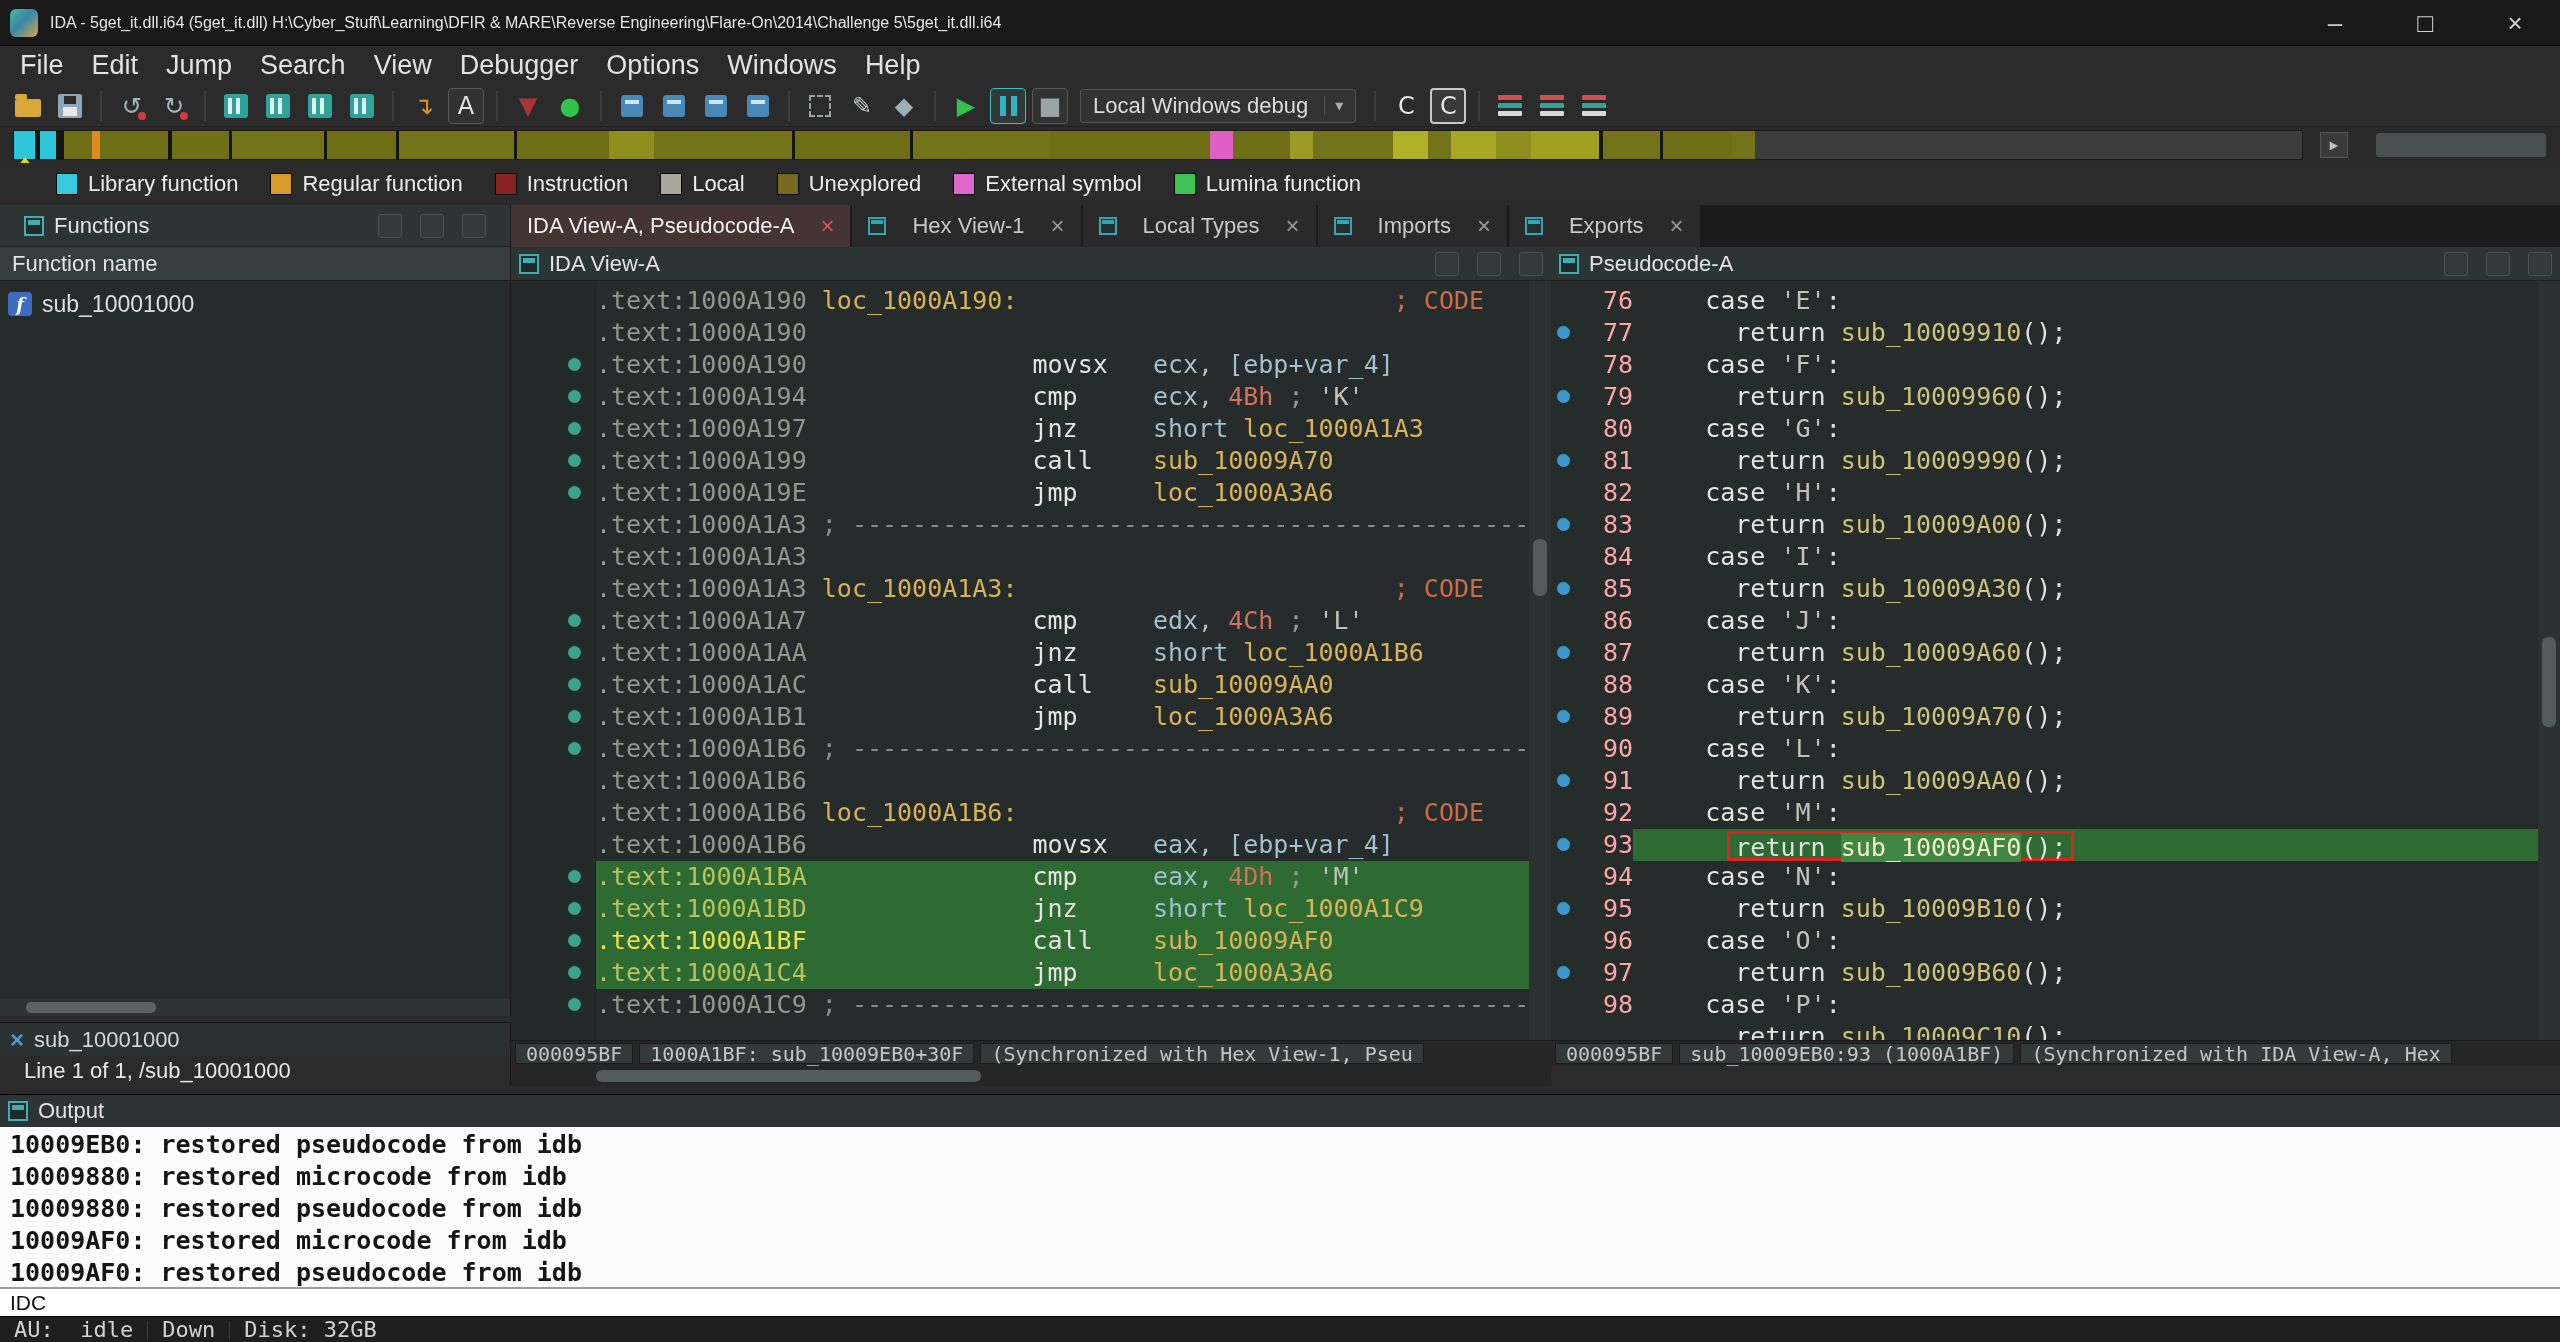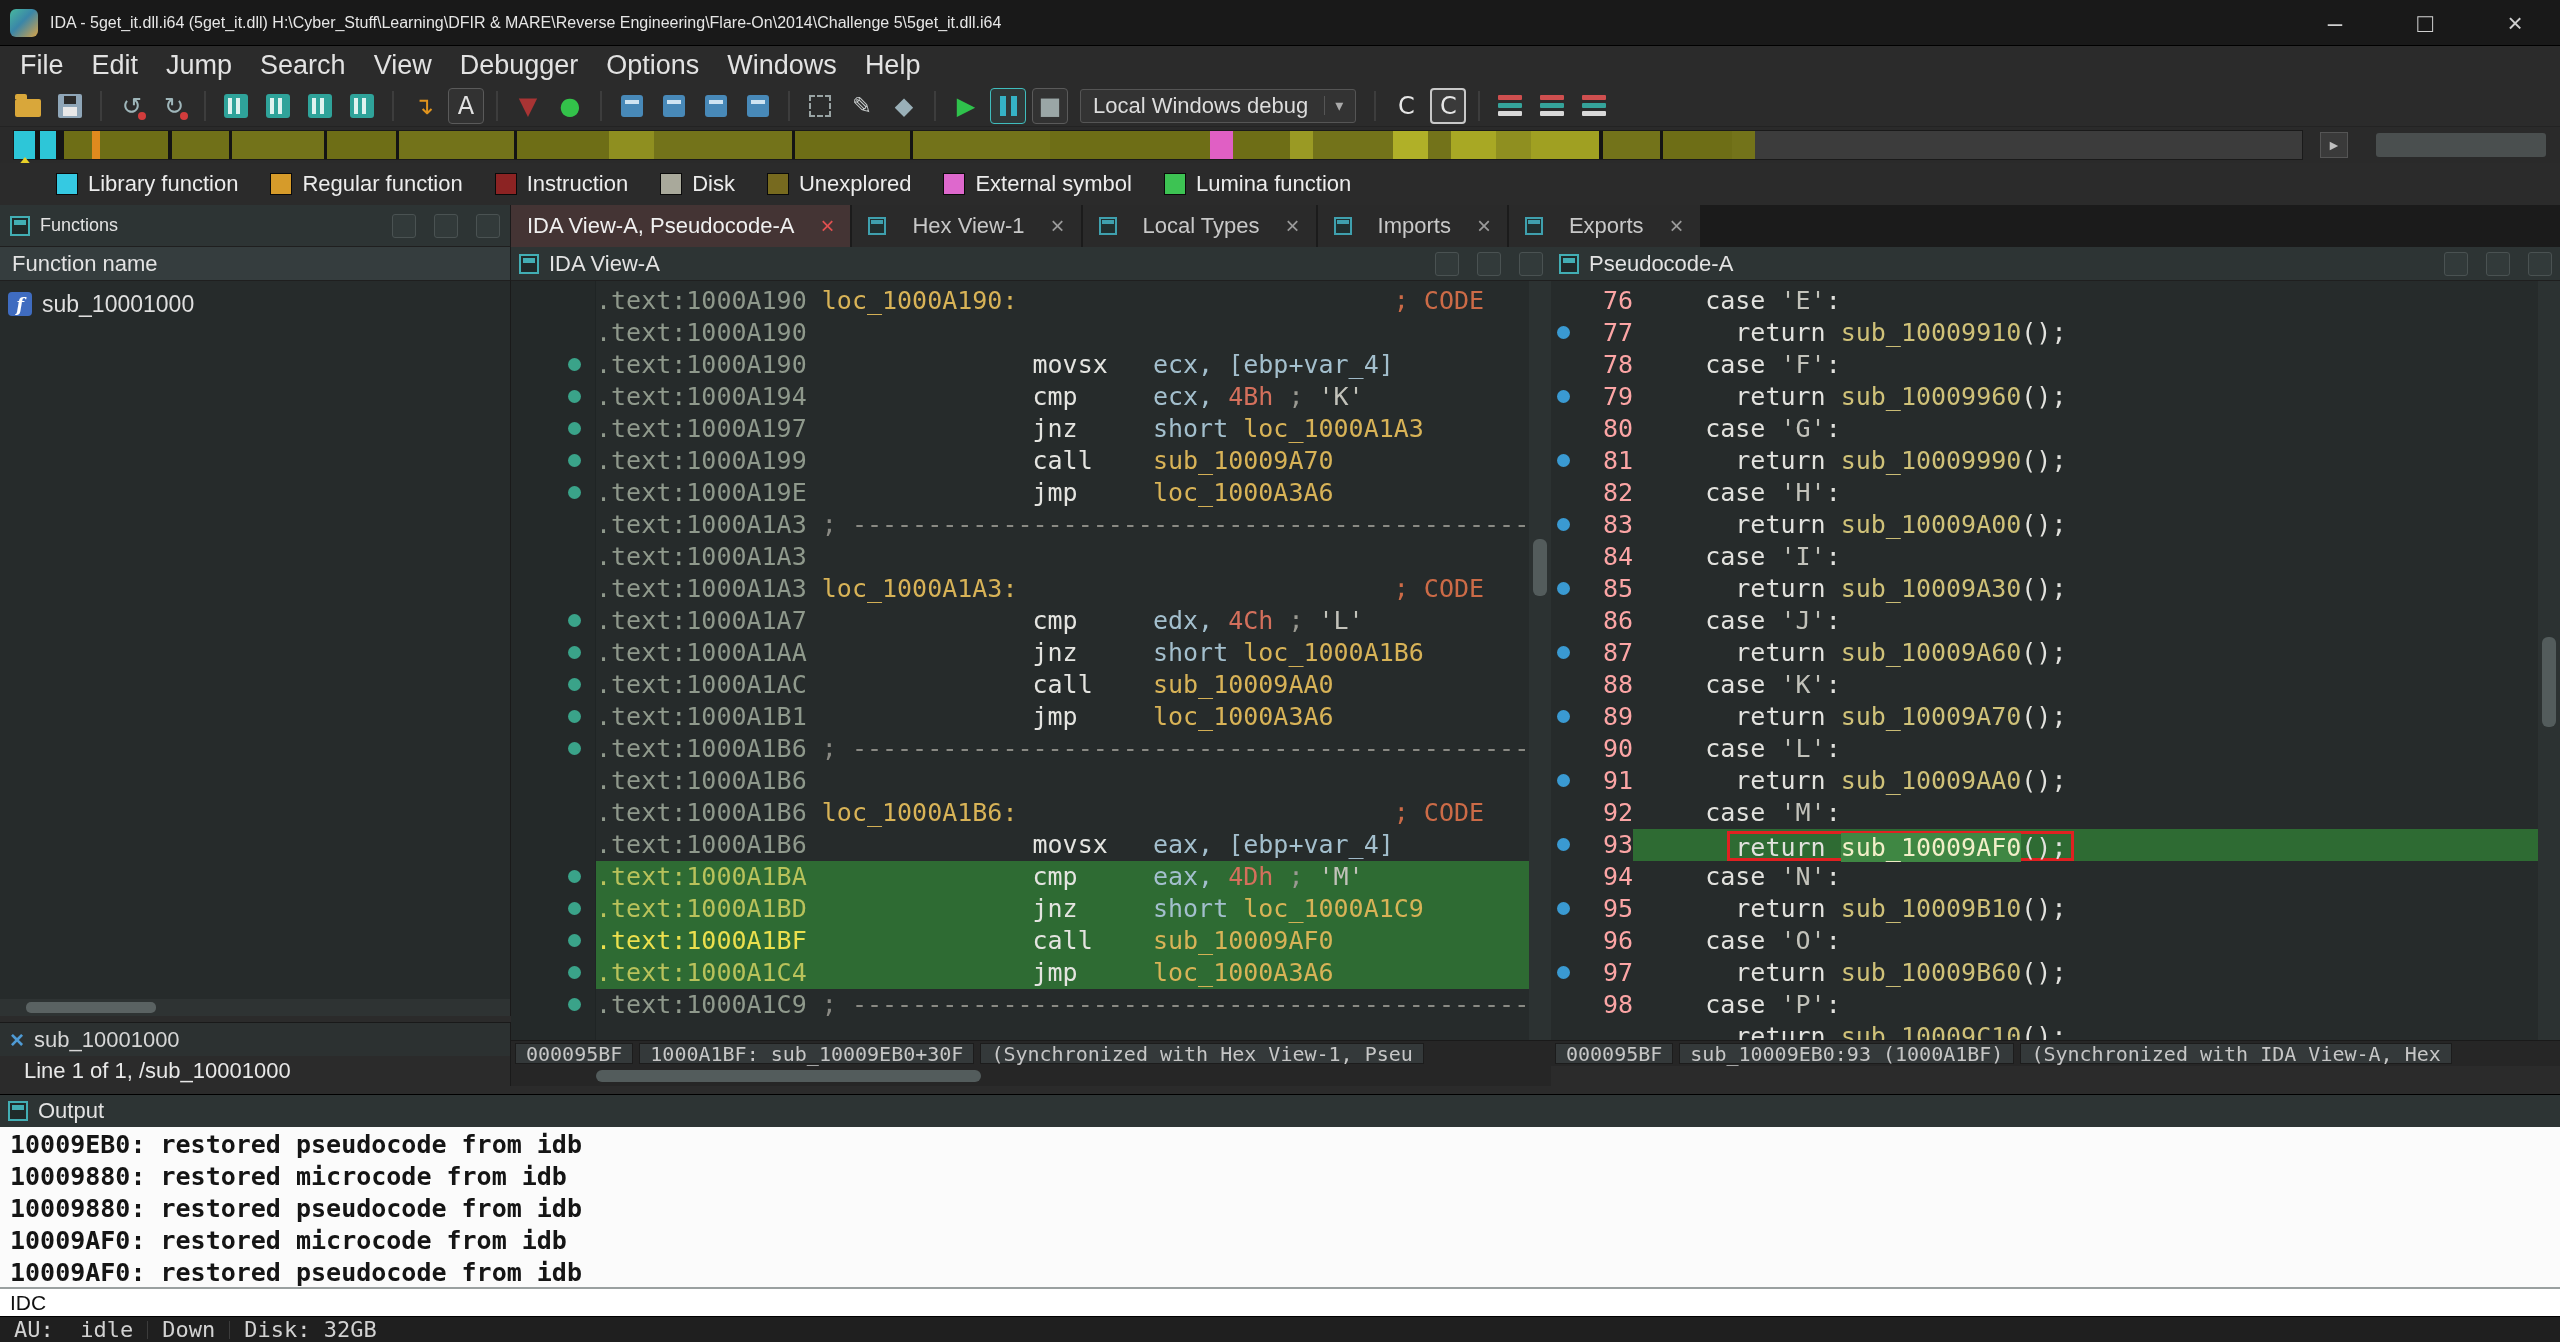--- a/index.html
+++ b/index.html
@@ -72,22 +72,22 @@
   .leg-item{display:flex;align-items:center;gap:10px;margin-right:32px}
   .leg-sw{width:22px;height:22px;border:1px solid #0a0a0a;flex:none}
   .leg-label{font-size:22px;color:#ececec;white-space:nowrap}
 
   
   .panel-icon{width:20px;height:20px;border:2px solid #42aeb4;background:#1f2a2a;position:relative;flex:none}
   .panel-icon::after{content:"";position:absolute;left:2px;right:2px;top:2px;height:5px;background:#42aeb4}
   .dim-ic{width:24px;height:24px;border:1px solid #4a5252;background:#323a3a;border-radius:3px;margin-left:8px;flex:none}
 
   .func-title{position:absolute;left:0;top:205px;width:511px;height:42px;background:#2d3434;
-              display:flex;align-items:center;gap:10px;padding:0 10px;border-right:1px solid #1a1a1a;
-              border-bottom:1px solid #1f1f1f;font-size:18px;color:#e3e3e3}
+              display:flex;align-items:center;gap:10px;padding:0 24px;border-right:1px solid #1a1a1a;
+              border-bottom:1px solid #1f1f1f;font-size:22px;color:#e3e3e3}
   .tab-bar{position:absolute;left:511px;top:205px;width:2049px;height:42px;background:#1b1b1b;
            display:flex;align-items:stretch}
   .tab{display:flex;align-items:center;gap:26px;padding:0 16px;margin-right:2px;background:#2a2a2a;
        color:#c8c8c8;font-size:22px;white-space:nowrap}
   .tab.active{background:#443434;color:#f0f0f0}
   .tab-close{font-size:24px;color:#9a9a9a;line-height:1}
   .tab.active .tab-close{color:#e05050}
   .tab-win-icon{width:18px;height:18px;border:2px solid #3fa0ae;background:#203030;position:relative;flex:none}
   .tab-win-icon::after{content:"";position:absolute;left:1px;right:1px;top:1px;height:4px;background:#3fa0ae}
 
@@ -377,21 +377,21 @@
       <div class="leg-item">
         <span class="leg-sw" style="background: rgb(214, 155, 42);"></span>
         <span class="leg-label">Regular function</span>
       </div>
       <div class="leg-item">
         <span class="leg-sw" style="background: rgb(140, 35, 35);"></span>
         <span class="leg-label">Instruction</span>
       </div>
       <div class="leg-item">
         <span class="leg-sw" style="background: rgb(169, 169, 155);"></span>
-        <span class="leg-label">Disk</span>
+        <span class="leg-label">Local</span>
       </div>
       <div class="leg-item">
         <span class="leg-sw" style="background: rgb(119, 106, 31);"></span>
         <span class="leg-label">Unexplored</span>
       </div>
       <div class="leg-item">
         <span class="leg-sw" style="background: rgb(222, 104, 205);"></span>
         <span class="leg-label">External symbol</span>
       </div>
       <div class="leg-item">

